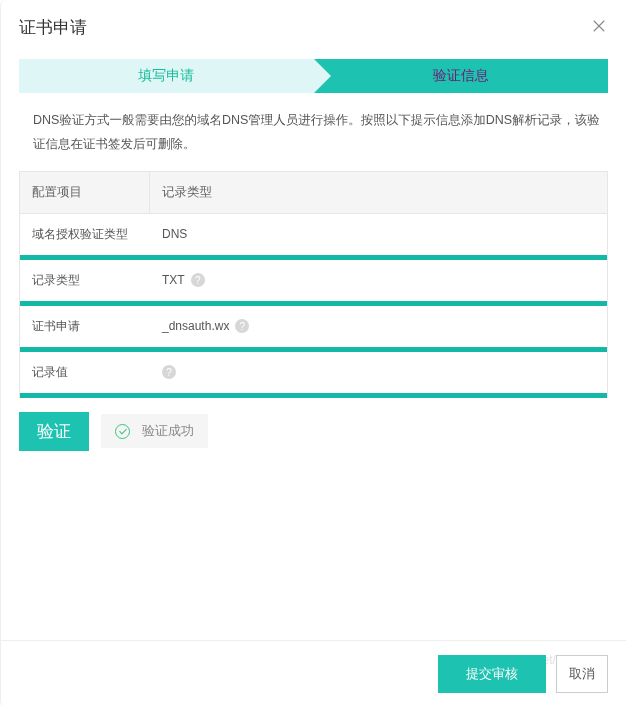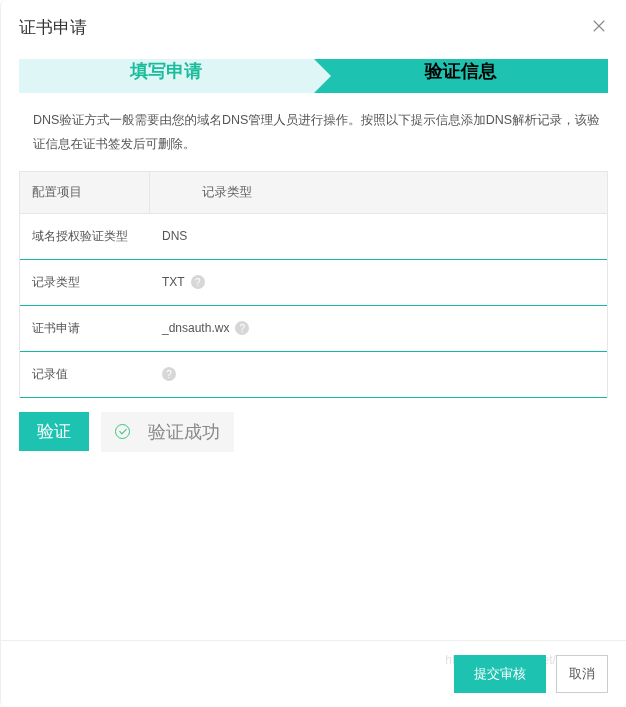--- a/index.html
+++ b/index.html
@@ -36,70 +36,69 @@
     }
     .close-icon svg { width: 18px; height: 18px; }
     .steps {
       display: flex;
       margin: 6px 18px 0 18px;
       height: 34px;
     }
     .step {
       flex: 1;
       display: flex;
+      align-items: center;
       justify-content: center;
-      font-size: 18px;
+      font-size: 14px;
       position: relative;
-      font-weight: bold;
     }
     .step-fill {
       background: #def7f6;
       color: #1abc9c;
     }
     .step-fill::after {
       content: "";
       position: absolute;
       right: -17px;
       top: 0;
       border-left: 17px solid #def7f6;
       border-top: 17px solid transparent;
       border-bottom: 17px solid transparent;
       z-index: 2;
     }
     .step-active {
       background: #1dc3b0;
-      color: #000000;
+      color: #701a75;
     }
     .desc {
       margin: 16px 18px 14px 32px;
       font-size: 12.5px;
       color: #555;
       line-height: 1.9;
     }
     .table {
       margin: 0 18px;
       border: 1px solid #e6e6e6;
       border-bottom: none;
     }
     .thead {
       display: flex;
       background: #f5f5f6;
       border-bottom: 1px solid #e6e6e6;
-      gap: 40px;
     }
     .th {
       padding: 12px 12px;
       font-size: 12.5px;
       color: #666;
     }
     .th-first { width: 130px; border-right: 1px solid #e6e6e6; }
     .th-second { flex: 1; }
     .trow {
       display: flex;
-      border-bottom: 1px solid #14b8a6;
+      border-bottom: 5px solid #14b8a6;
       min-height: 46px;
       align-items: center;
     }
     .td-label {
       width: 130px;
       padding: 0 12px;
       font-size: 12px;
       color: #555;
     }
     .td-value {
@@ -134,25 +133,25 @@
       background: #1dc3b0;
       color: #fff;
       border: none;
       padding: 8px 18px;
       font-size: 17px;
       cursor: pointer;
     }
     .status-success {
       display: flex;
       align-items: center;
-      gap: 18px;
+      gap: 12px;
       background: #f5f5f5;
       padding: 8px 14px;
       color: #888;
-      font-size: 18px;
+      font-size: 13px;
     }
     .check-icon {
       width: 15px;
       height: 15px;
       border-radius: 50%;
       border: 1.5px solid #3ac47d;
       display: inline-flex;
       align-items: center;
       justify-content: center;
     }
@@ -171,21 +170,21 @@
       padding: 14px 18px;
       display: flex;
       justify-content: flex-end;
       gap: 10px;
       position: relative;
     }
     .btn-primary {
       background: #1dc3b0;
       color: #fff;
       border: none;
-      padding: 9px 20px;
+      padding: 9px 28px;
       font-size: 13px;
       cursor: pointer;
     }
     .btn-default {
       background: #fff;
       color: #555;
       border: 1px solid #ccc;
       padding: 9px 12px;
       font-size: 13px;
       cursor: pointer;

